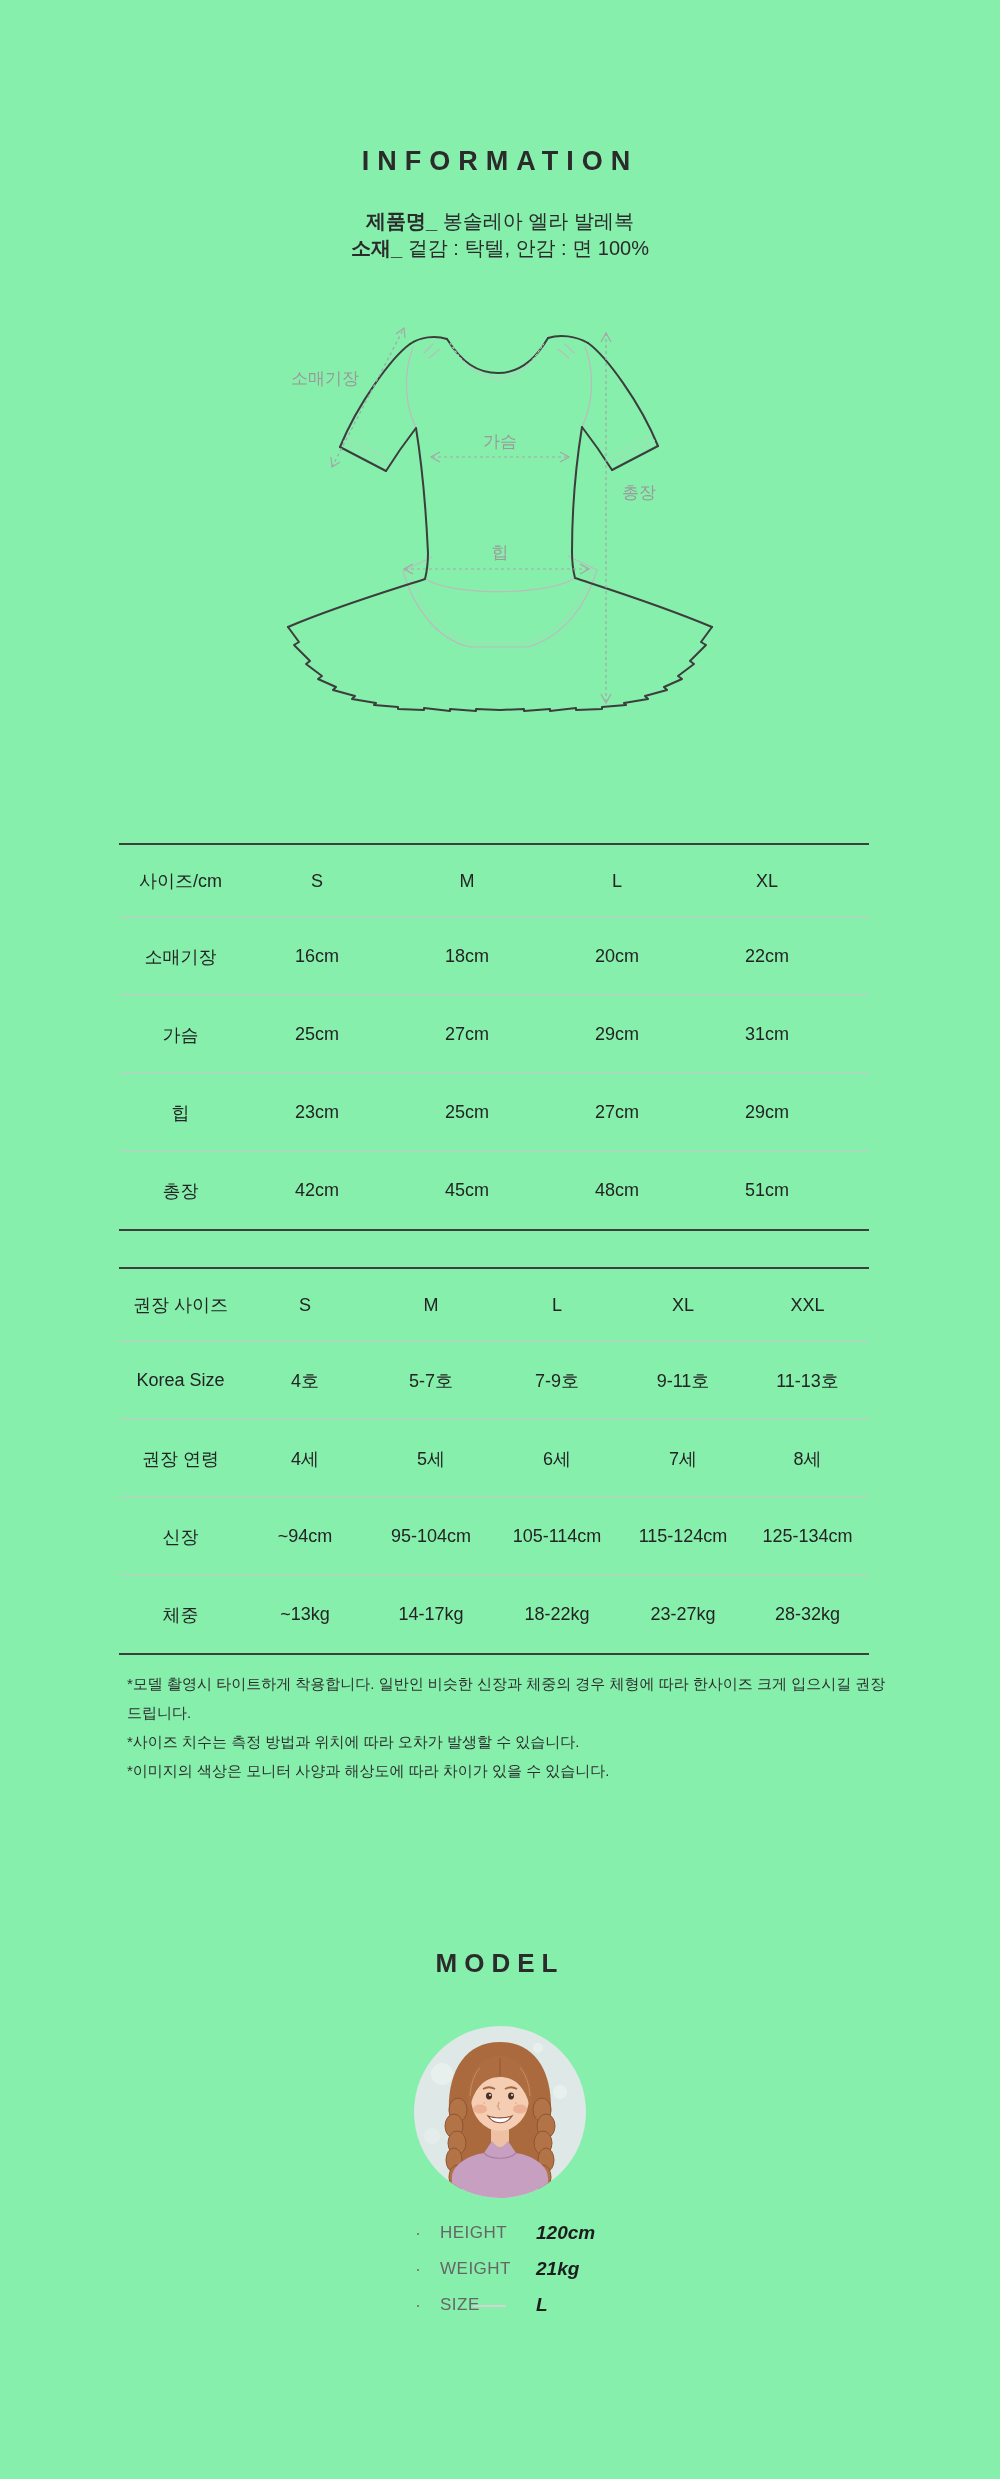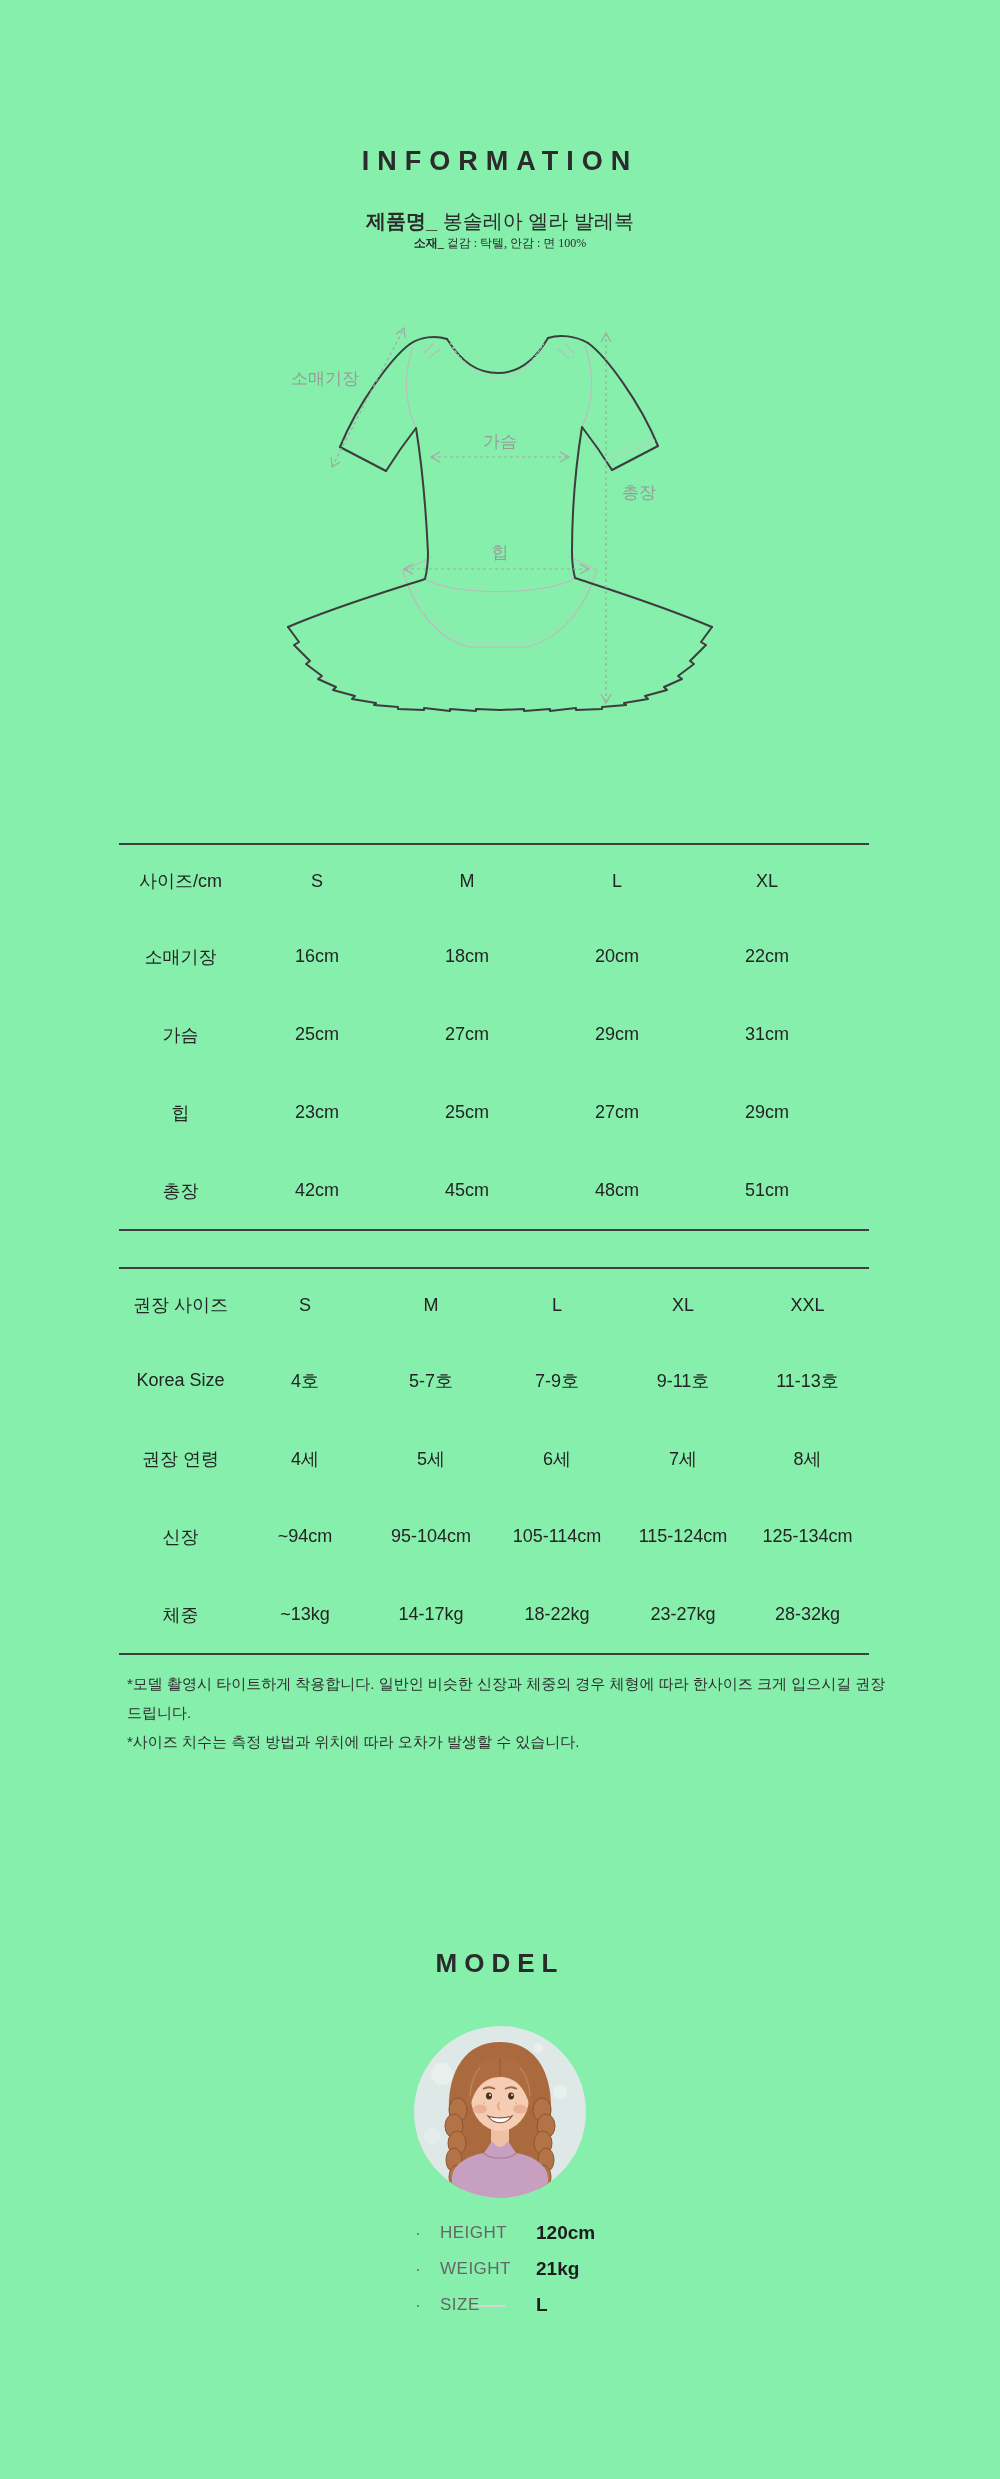--- a/index.html
+++ b/index.html
@@ -2,40 +2,40 @@
 <html><head>
 <meta charset="utf-8">
 <style>
   html,body{margin:0;padding:0;background:#fff;}
   .page{position:relative;width:1000px;height:2479px;background:#86efac;overflow:hidden;
         font-family:"Liberation Sans","DejaVu Sans",sans-serif;color:#2b2b2b;}
   .center{text-align:center;}
   .h-info{position:absolute;top:146px;left:0;width:1000px;font-size:27px;font-weight:800;
           letter-spacing:8px;color:#2b2b2b;}
   .prod-line{position:absolute;top:198px;left:0;width:1000px;font-size:20px;color:#2b2b2b;margin-top:10px;}
-  .mat-line{position:absolute;top:235px;left:0;width:1000px;font-size:12px;color:#2b2b2b;font-family:Liberation Serif, serif;}
+  .mat-line{position:absolute;top:235px;left:0;width:1000px;font-size:20px;color:#2b2b2b;}
   .bold{font-weight:700;}
   .diagram{position:absolute;top:295px;left:0;width:1000px;height:440px;}
   .tbl{position:absolute;left:119px;width:750px;border-collapse:collapse;table-layout:fixed;
        font-size:18px;color:#242424;border-top:2px solid #3e3e3e;border-bottom:2px solid #3e3e3e;}
   .tbl td{text-align:center;vertical-align:middle;padding:0;}
   .tbl tr.hdr td{height:72px;}
   .tbl tr.row td{height:77px;border-top:1px solid #c9c9c9;}
   .lbl{font-weight:500;}
   #table-size{top:843px;}
   #table-fit{top:1267px;}
   .notes{position:absolute;top:1669px;left:127px;width:770px;font-size:15px;font-weight:500;
          color:#2e2e2e;line-height:29px;}
   .h-model{position:absolute;top:1948px;left:0;width:1000px;font-size:26px;font-weight:800;
            letter-spacing:7px;color:#2b2b2b;}
   .photo{position:absolute;top:2026px;left:414px;width:172px;height:172px;}
   .mrow{position:absolute;left:415px;height:26px;display:flex;align-items:center;}
   .mrow .dot{color:#777;font-size:18px;margin-right:7px;}
   .mrow .mlabel{width:96px;color:#666;font-size:17px;letter-spacing:0.5px;margin-left:12px;}
-  .mrow .mvalue{color:#1d1d1d;font-size:19px;font-weight:600;}
+  .mrow .mvalue{color:#1d1d1d;font-size:19px;font-weight:600;font-style:italic;}
   #mrow-height{top:2220px;} #mrow-weight{top:2256px;} #mrow-size{top:2292px;}
   .size-dash{position:absolute;left:58px;top:13px;width:33px;height:2px;background:#d4d4d4;}
   .outline{fill:none;stroke:#3d3d3d;stroke-width:2;stroke-linecap:round;stroke-linejoin:round;}
   .lightln{fill:none;stroke:#bcbcbc;stroke-width:1.2;stroke-linecap:round;}
   .stitch{fill:none;stroke:#c6c6c6;stroke-width:1;stroke-dasharray:2.2,2.2;}
   .meas{fill:none;stroke:#a6a6a6;stroke-width:1.2;stroke-dasharray:3,3;}
   .mhead{fill:none;stroke:#a6a6a6;stroke-width:1.2;}
   .mtext{fill:#9a9a9a;font-size:17px;font-family:"Liberation Sans","DejaVu Sans",sans-serif;}
 </style>
 </head>
@@ -210,20 +210,21 @@
       <td>18-22kg</td>
       <td>23-27kg</td>
       <td>28-32kg</td>
     </tr>
   </tbody>
     </table>
 
   <div class="notes">
     <div>*모델 촬영시 타이트하게 착용합니다. 일반인 비슷한 신장과 체중의 경우 체형에 따라 한사이즈 크게 입으시길 권장드립니다.</div>
     <div>*사이즈 치수는 측정 방법과 위치에 따라 오차가 발생할 수 있습니다.</div>
+    <div>*이미지의 색상은 모니터 사양과 해상도에 따라 차이가 있을 수 있습니다.</div>
   </div>
 
   <div class="h-model center">MODEL</div>
 
   <svg class="photo" viewBox="0 0 172 172">
     <defs>
         <clipPath id="pc">
           <circle cx="86" cy="86" r="86"></circle>
         </clipPath>
       </defs>

